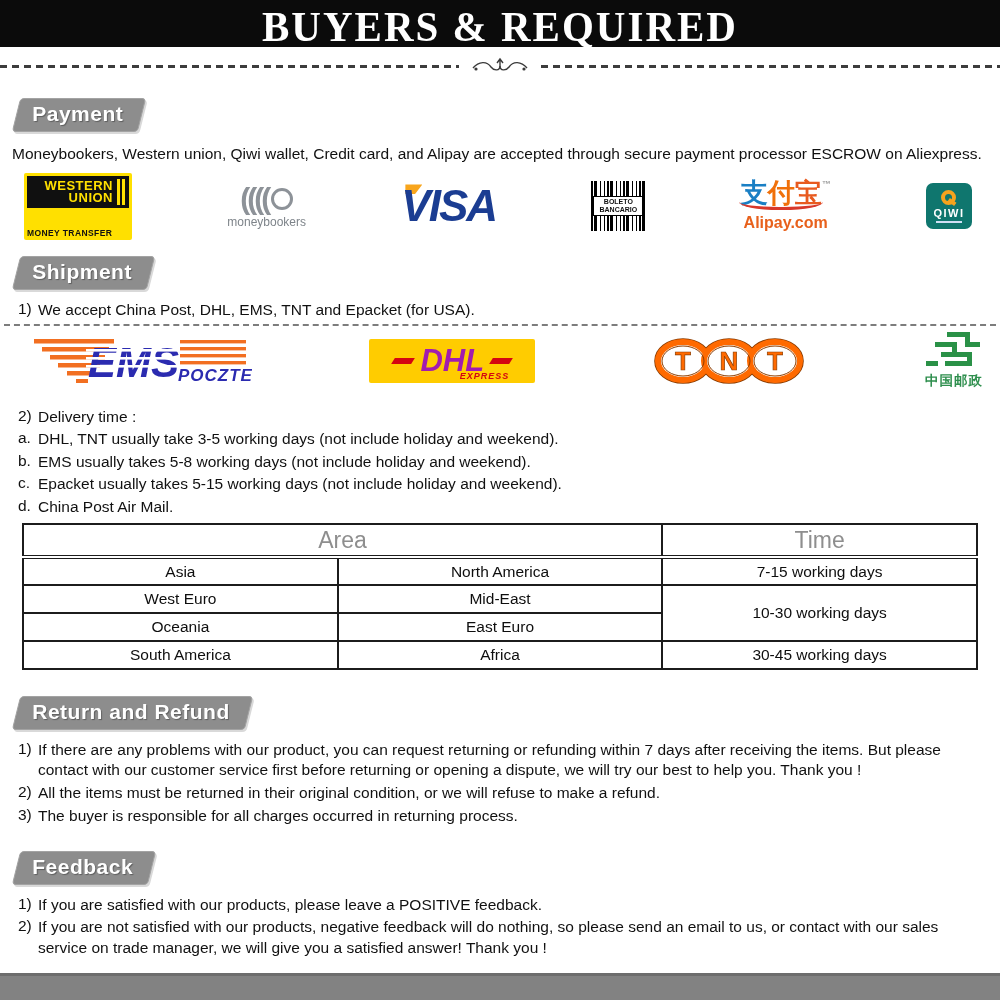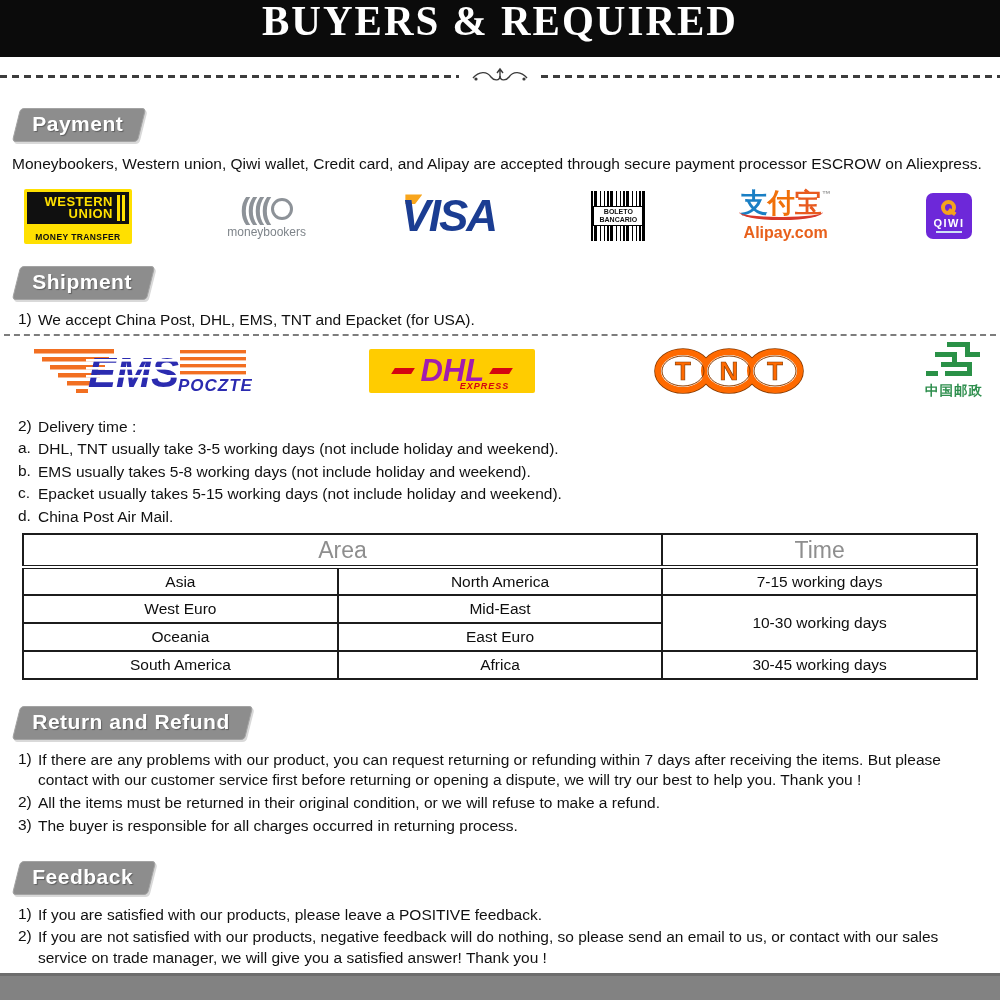--- a/index.html
+++ b/index.html
@@ -1,21 +1,21 @@
 <!DOCTYPE html>
 <html><head>
 <meta charset="utf-8">
 <style>
   * { margin:0; padding:0; box-sizing:border-box; }
   body { background:#fff; }
   .page { width:1000px; height:1000px; position:relative; overflow:hidden; background:#fff;
           font-family:"Liberation Sans", sans-serif; color:#111; }
 
   
-  .header-bar { height:57px; background:#0b0b0b; display:flex; align-items:flex-start; justify-content:center; }
+  .header-bar { height:47px; background:#0b0b0b; display:flex; align-items:flex-end; justify-content:center; }
   .header-title { color:#fff; font-family:"Liberation Serif", serif; font-weight:bold;
                   font-size:41px; letter-spacing:2px; line-height:1; transform:scaleY(1.04); }
   .divider { display:flex; align-items:center; gap:10px; margin:10px 0 0 0; height:18px; }
   .divider .dash { flex:1; height:3px;
         background-image:repeating-linear-gradient(90deg,#3c3c3c 0 7px, transparent 7px 12px); }
 
   
   .tag { display:inline-block; background:#8d8d8d; color:#fff; font-size:21px; font-weight:bold;
          padding:3px 18px 5px 15px; transform:skewX(-14deg); border-radius:4px; margin-left:16px;
          border:1px solid #a3a3a3; box-shadow:2px 2px 0 rgba(170,170,170,.45); }
@@ -29,21 +29,21 @@
 
   
   .paylogos { display:flex; align-items:center; justify-content:space-between;
               height:64px; margin:10px 28px 0 24px; }
   
   .wu { width:108px; background:#ffe000; padding:3px 3px 2px 3px; border-radius:2px; }
   .wu-black { background:#101010; display:flex; align-items:center; justify-content:flex-end; gap:4px; padding:3px 4px; }
   .wu-text { text-align:right; color:#ffe000; font-weight:bold; font-size:13px; line-height:.95; letter-spacing:.5px; }
   .wu-bars { display:flex; gap:2px; }
   .wu-bars i { width:3px; height:26px; background:#ffe000; }
-  .wu-bottom { text-align:center; font-size:8.5px; font-weight:bold; color:#101010; padding-top:8px; letter-spacing:.4px; }
+  .wu-bottom { font-size:8.5px; font-weight:bold; color:#101010; padding-top:20px; letter-spacing:.4px; }
   
   .mb { text-align:center; color:#8d9298; }
   .mb-top { display:flex; align-items:center; justify-content:center; }
   .mb-arcs { font-size:30px; font-weight:bold; letter-spacing:-3px; line-height:1; color:#8d9298; }
   .mb-ring { display:inline-block; width:22px; height:22px; border:3px solid #8d9298; border-radius:50%; margin-left:3px; }
   .mb-label { font-size:12px; color:#7e848a; margin-top:1px; }
   
   .visa { position:relative; font-size:44px; font-weight:bold; font-style:italic;
           color:#1b3d92; letter-spacing:-2px; line-height:1; }
   .visa-flag { position:absolute; top:0px; left:4px; width:17px; height:10px; background:#f8a51c;
@@ -56,21 +56,21 @@
                   font-size:7px; font-weight:bold; text-align:center; line-height:1.15; padding:1px 0; }
   
   .alipay { text-align:center; }
   .alipay-cn { position:relative; font-size:27px; font-weight:bold; line-height:1; display:inline-block; padding-bottom:3px; }
   .alipay-cn::after { content:""; position:absolute; left:-2px; right:8px; bottom:0; height:5px;
                       border-bottom:3px solid #d8382a; border-radius:0 0 60% 60% / 0 0 10px 10px; }
   .alipay-c1 { color:#1a7fc4; } .alipay-c2 { color:#f0700a; } .alipay-c3 { color:#e85a1f; }
   .alipay-tm { font-size:9px; color:#9a9a9a; vertical-align:top; }
   .alipay-site { color:#e8611c; font-size:16px; font-weight:bold; margin-top:4px; }
   
-  .qiwi { width:46px; height:46px; background:#6d28d9; border-radius:7px; display:flex; flex-direction:column;
+  .qiwi { width:46px; height:46px; background:#0f766e; border-radius:7px; display:flex; flex-direction:column;
           align-items:center; justify-content:center; }
   .qiwi-q { width:15px; height:15px; border:4px solid #f5a31d; border-radius:50%; position:relative; }
   .qiwi-q::after { content:""; position:absolute; right:-4px; bottom:-3px; width:8px; height:4px;
                    background:#f5a31d; transform:rotate(35deg); }
   .qiwi-label { color:#fff; font-weight:bold; font-size:11px; letter-spacing:1.5px; margin-top:2px; }
   .qiwi-sub { width:26px; height:2px; background:#cfe0f5; margin-top:2px; }
 
   
   .dash-sep { border-top:2px dashed #7d7d7d; margin:3px 4px 0 4px; }
   .shiplogos { display:flex; align-items:center; justify-content:space-between;

